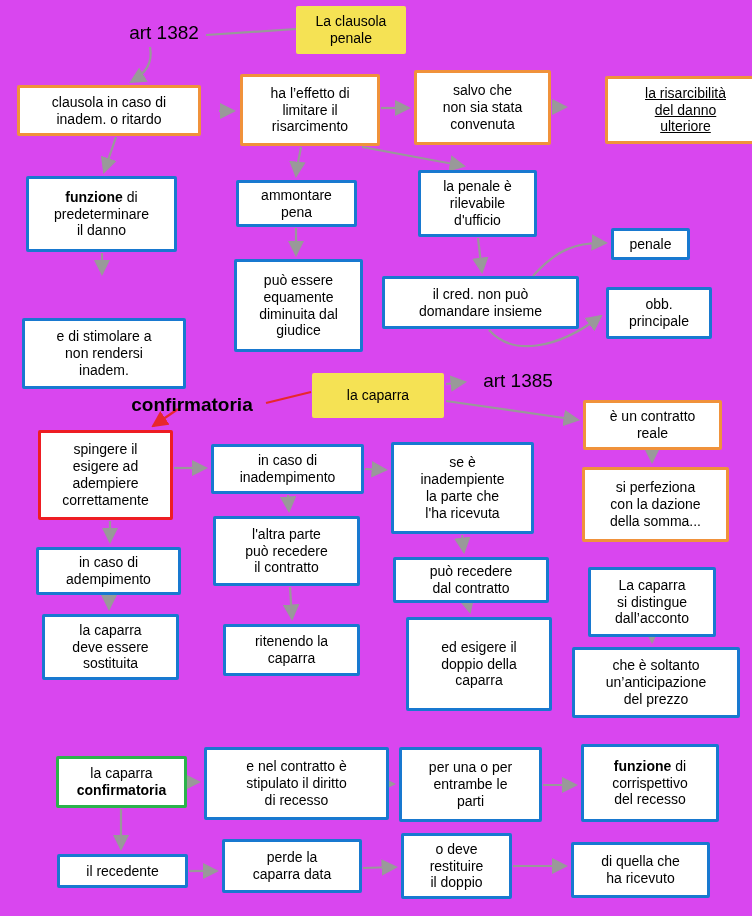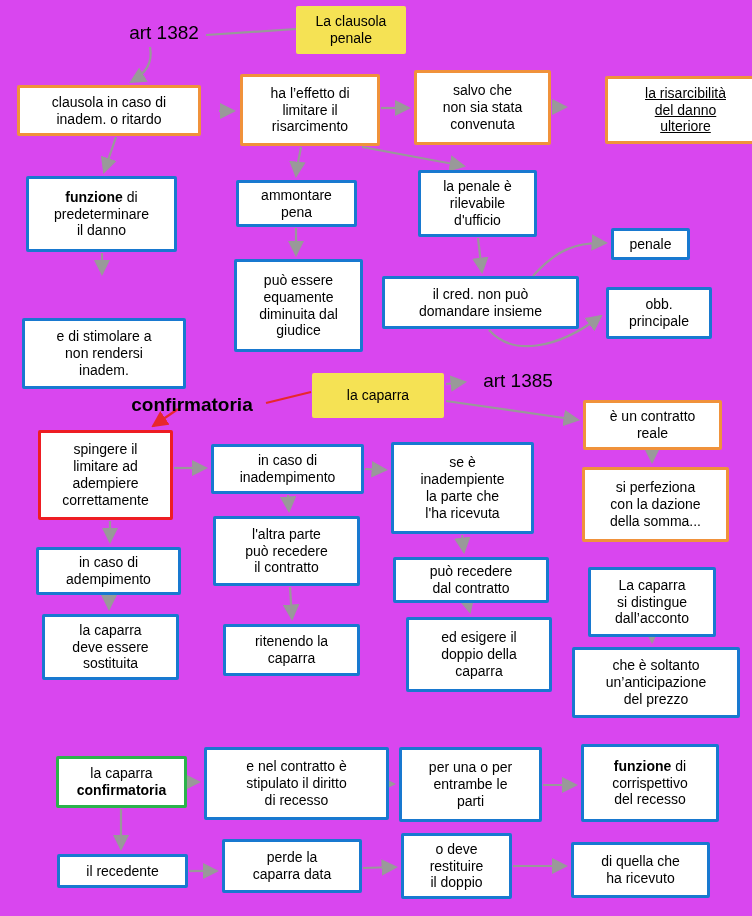--- a/index.html
+++ b/index.html
@@ -107,21 +107,21 @@
 d'ufficio</span></div>
       <div class="node blue" style="left: 382px; top: 276px; width: 197px; height: 53px;"><span>il cred. non può
 domandare insieme</span></div>
       <div class="node blue" style="left: 611px; top: 228px; width: 79px; height: 32px;"><span>penale</span></div>
       <div class="node blue" style="left: 606px; top: 287px; width: 106px; height: 52px;"><span>obb.
 principale</span></div>
       <div class="node label-bold" style="left: 118px; top: 392px; width: 148px; height: 26px;"><span>confirmatoria</span></div>
       <div class="node yellow" style="left: 312px; top: 373px; width: 132px; height: 45px;"><span>la caparra</span></div>
       <div class="node label" style="left: 472px; top: 368px; width: 92px; height: 26px;"><span>art 1385</span></div>
       <div class="node red" style="left: 38px; top: 430px; width: 135px; height: 90px;"><span>spingere il
-limitare ad
+esigere ad
 adempiere
 correttamente</span></div>
       <div class="node blue" style="left: 211px; top: 444px; width: 153px; height: 50px;"><span>in caso di
 inadempimento</span></div>
       <div class="node blue" style="left: 391px; top: 442px; width: 143px; height: 92px;"><span>se è
 inadempiente
 la parte che
 l'ha ricevuta</span></div>
       <div class="node orange" style="left: 583px; top: 400px; width: 139px; height: 50px;"><span>è un contratto
 reale</span></div>
@@ -136,21 +136,21 @@
       <div class="node blue" style="left: 588px; top: 567px; width: 128px; height: 70px;"><span>La caparra
 si distingue
 dall’acconto</span></div>
       <div class="node blue" style="left: 36px; top: 547px; width: 145px; height: 48px;"><span>in caso di
 adempimento</span></div>
       <div class="node blue" style="left: 42px; top: 614px; width: 137px; height: 66px;"><span>la caparra
 deve essere
 sostituita</span></div>
       <div class="node blue" style="left: 223px; top: 624px; width: 137px; height: 52px;"><span>ritenendo la
 caparra</span></div>
-      <div class="node blue" style="left: 406px; top: 617px; width: 146px; height: 75px;"><span>ed esigere il
+      <div class="node blue" style="left: 406px; top: 617px; width: 146px; height: 94px;"><span>ed esigere il
 doppio della
 caparra</span></div>
       <div class="node blue" style="left: 572px; top: 647px; width: 168px; height: 71px;"><span>che è soltanto
 un’anticipazione
 del prezzo</span></div>
       <div class="node green" style="left: 56px; top: 756px; width: 131px; height: 52px;"><span><span>la caparra
 </span><b>confirmatoria</b></span></div>
       <div class="node blue" style="left: 204px; top: 747px; width: 185px; height: 73px;"><span>e nel contratto è
 stipulato il diritto
 di recesso</span></div>

